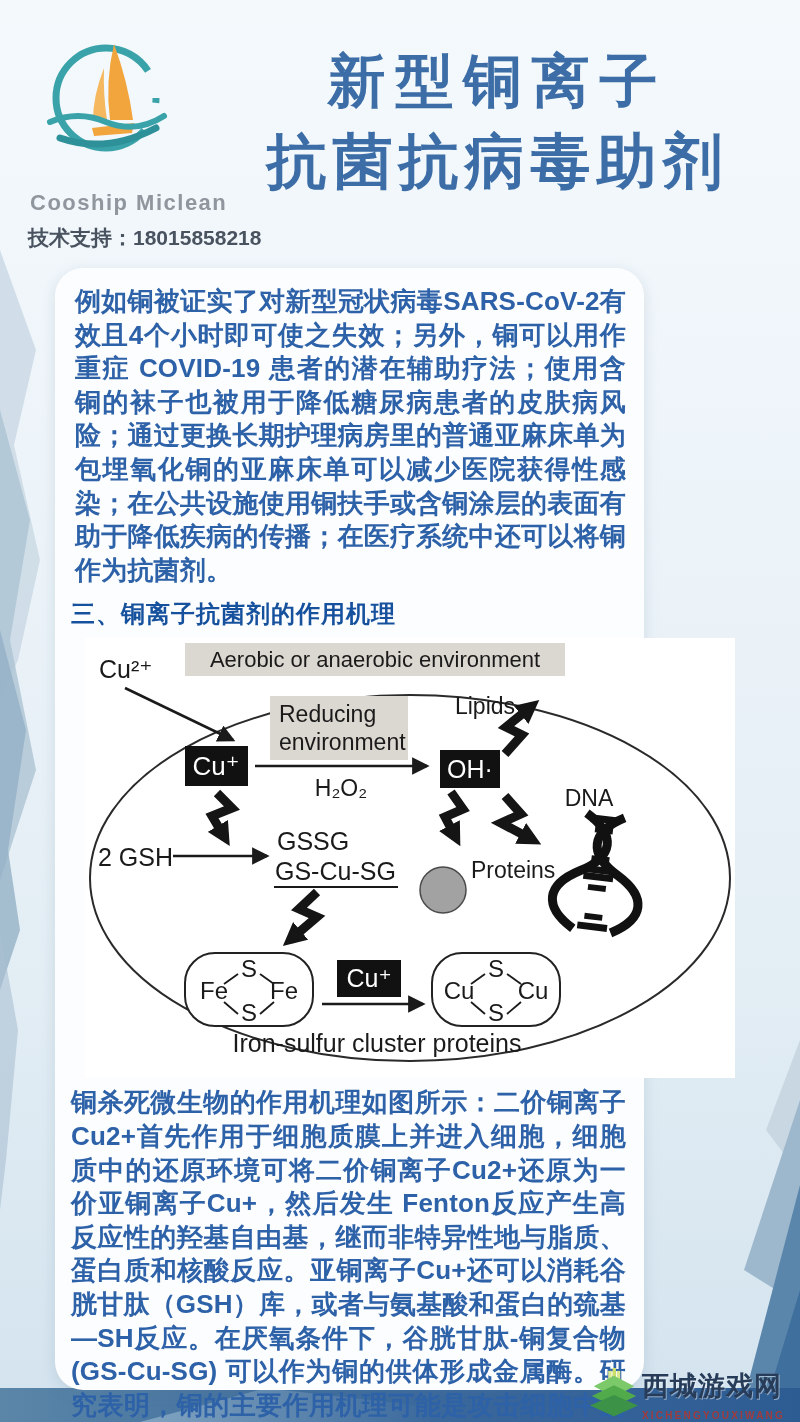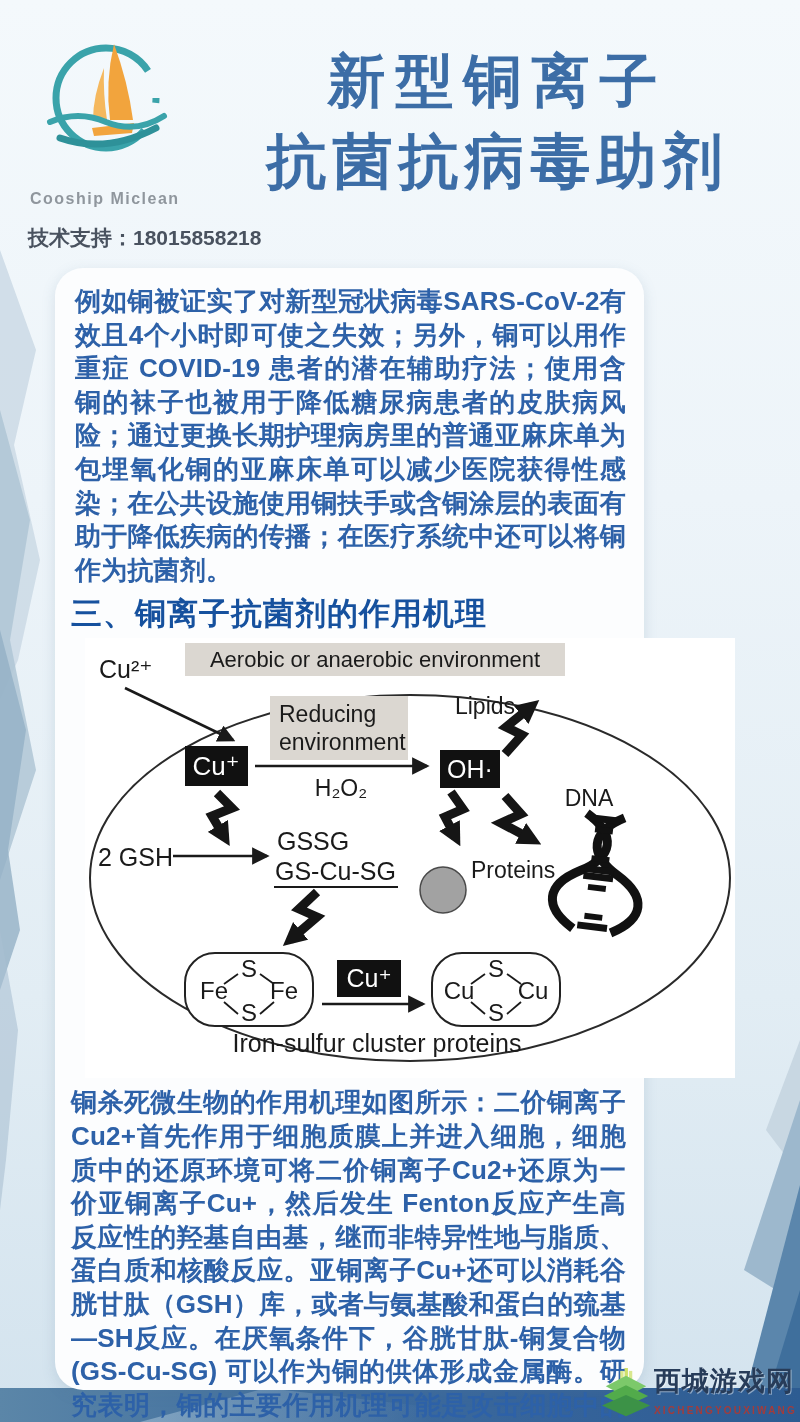--- a/index.html
+++ b/index.html
@@ -11,41 +11,41 @@
   .bottom-band { position:absolute; left:0; top:1388px; width:800px; height:34px;
     background:linear-gradient(90deg,#5b86a8 0%,#416f9e 35%,#35639a 70%,#2d5c92 100%); }
   .bottom-band::before { content:""; position:absolute; left:140px; top:0; width:420px; height:34px;
     background:linear-gradient(100deg, rgba(173,199,219,.55), rgba(173,199,219,0) 70%);
     clip-path:polygon(0 100%,30% 0,100% 100%); }
 
   
   .logo { position:absolute; left:34px; top:38px; }
   .brand-cn { position:absolute; left:30px; top:156px; width:180px; font-size:27px;
     letter-spacing:7px; color:#7f878f; font-weight:600; }
-  .brand-en { position:absolute; left:30px; top:190px; font-size:16px; letter-spacing:1.5px;
+  .brand-en { position:absolute; left:30px; top:190px; font-size:22px; letter-spacing:1.5px;
     color:#8f969d; font-weight:600; }
   .support { position:absolute; left:28px; top:224px; font-size:21px; color:#49525f; font-weight:600; }
   .title { position:absolute; left:225px; top:50px; width:545px; text-align:center;
     font-family:Liberation Mono, monospace; font-weight:700; color:#3c6da6; }
   .title .t1 { font-size:58px; letter-spacing:10px; line-height:72px; }
   .title .t2 { font-size:60px; letter-spacing:6px; line-height:72px; margin-top:8px; }
 
   
   .card { position:absolute; left:55px; top:268px; width:589px; height:1122px;
     background:#fcfdfe; border-radius:28px; box-shadow:0 4px 14px rgba(90,120,150,.18); }
   .para { font-size:26px; line-height:33.6px; color:#2d61a8; text-align:justify;
     font-weight:600; letter-spacing:.2px; }
   .intro { margin:17px 18px 0 20px; }
-  .heading { margin:9px 0 0 16px; font-size:31px; line-height:36px; color:#16519e;
+  .heading { margin:9px 0 0 16px; font-size:24px; line-height:36px; color:#16519e;
     font-weight:800; letter-spacing:1px; }
   .diagram { position:relative; width:650px; height:440px; margin:6px 0 0 30px; background:#fff; }
   .mech { margin:8px 18px 0 16px; }
 
   
-  .corner { position:absolute; right:3px; bottom:1px; display:flex; align-items:flex-start; z-index:5; }
+  .corner { position:absolute; right:15px; bottom:1px; display:flex; align-items:flex-end; z-index:5; }
   .corner-text { margin-left:2px; }
   .corner-name { font-size:27px; font-weight:900; color:#273c59; line-height:28px;
     text-shadow:1px 1px 0 rgba(255,255,255,.45); letter-spacing:1px; }
   .corner-pinyin { font-size:10px; letter-spacing:2.2px; color:#a23c3c; font-weight:700; margin-top:10px; }
 
   svg text { font-family:"Liberation Sans","DejaVu Sans",sans-serif; }
 </style>
 </head>
 <body>
 

